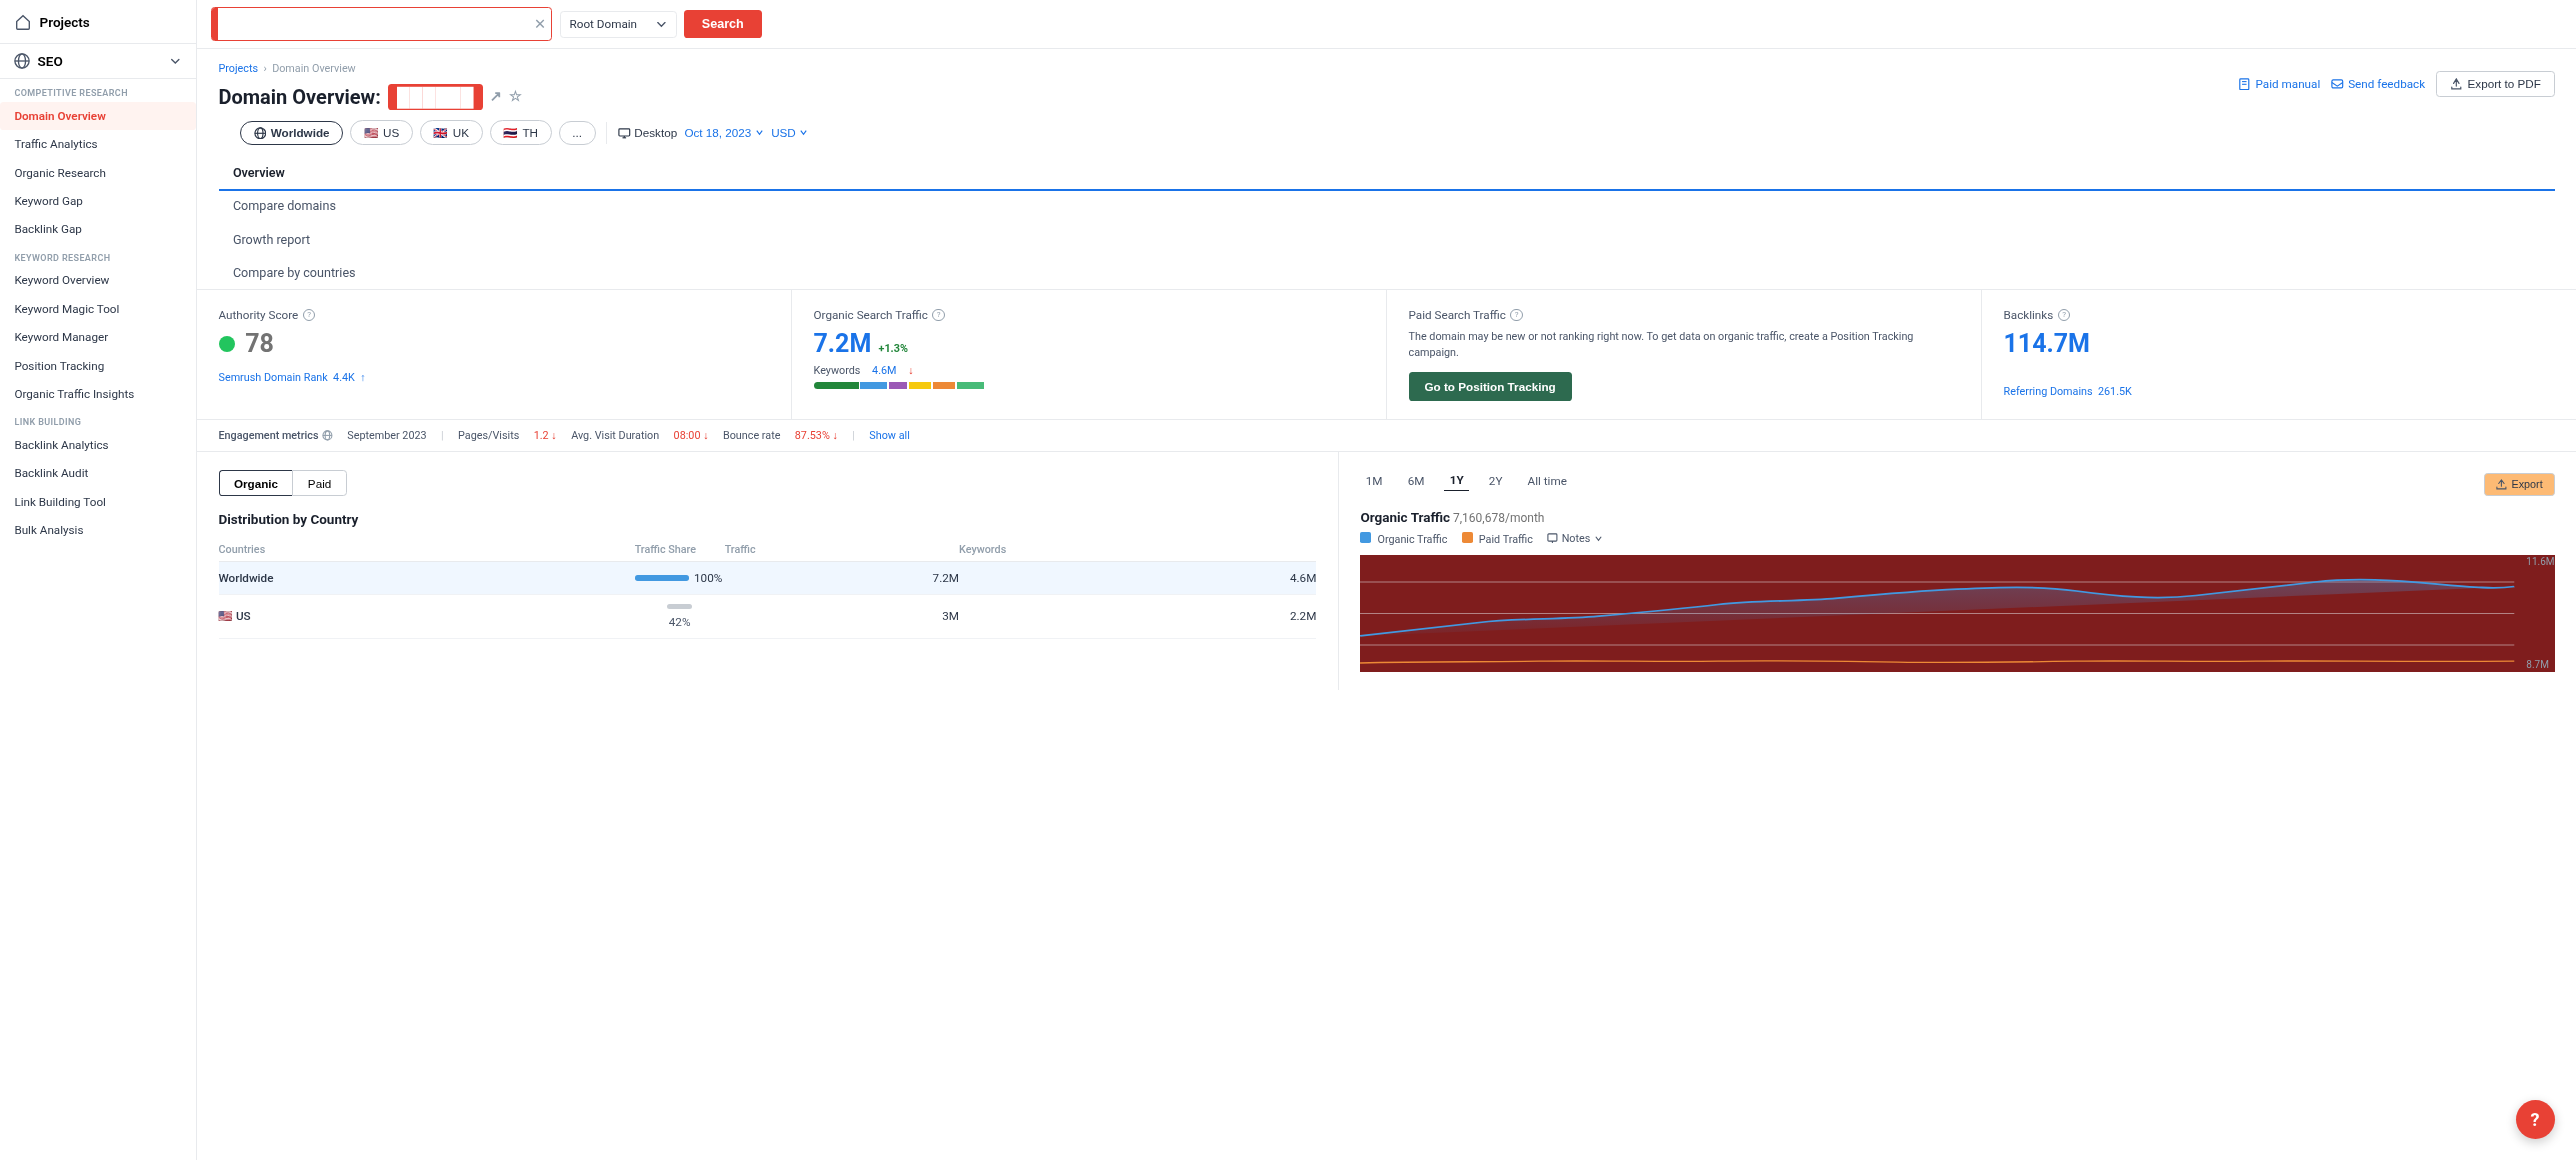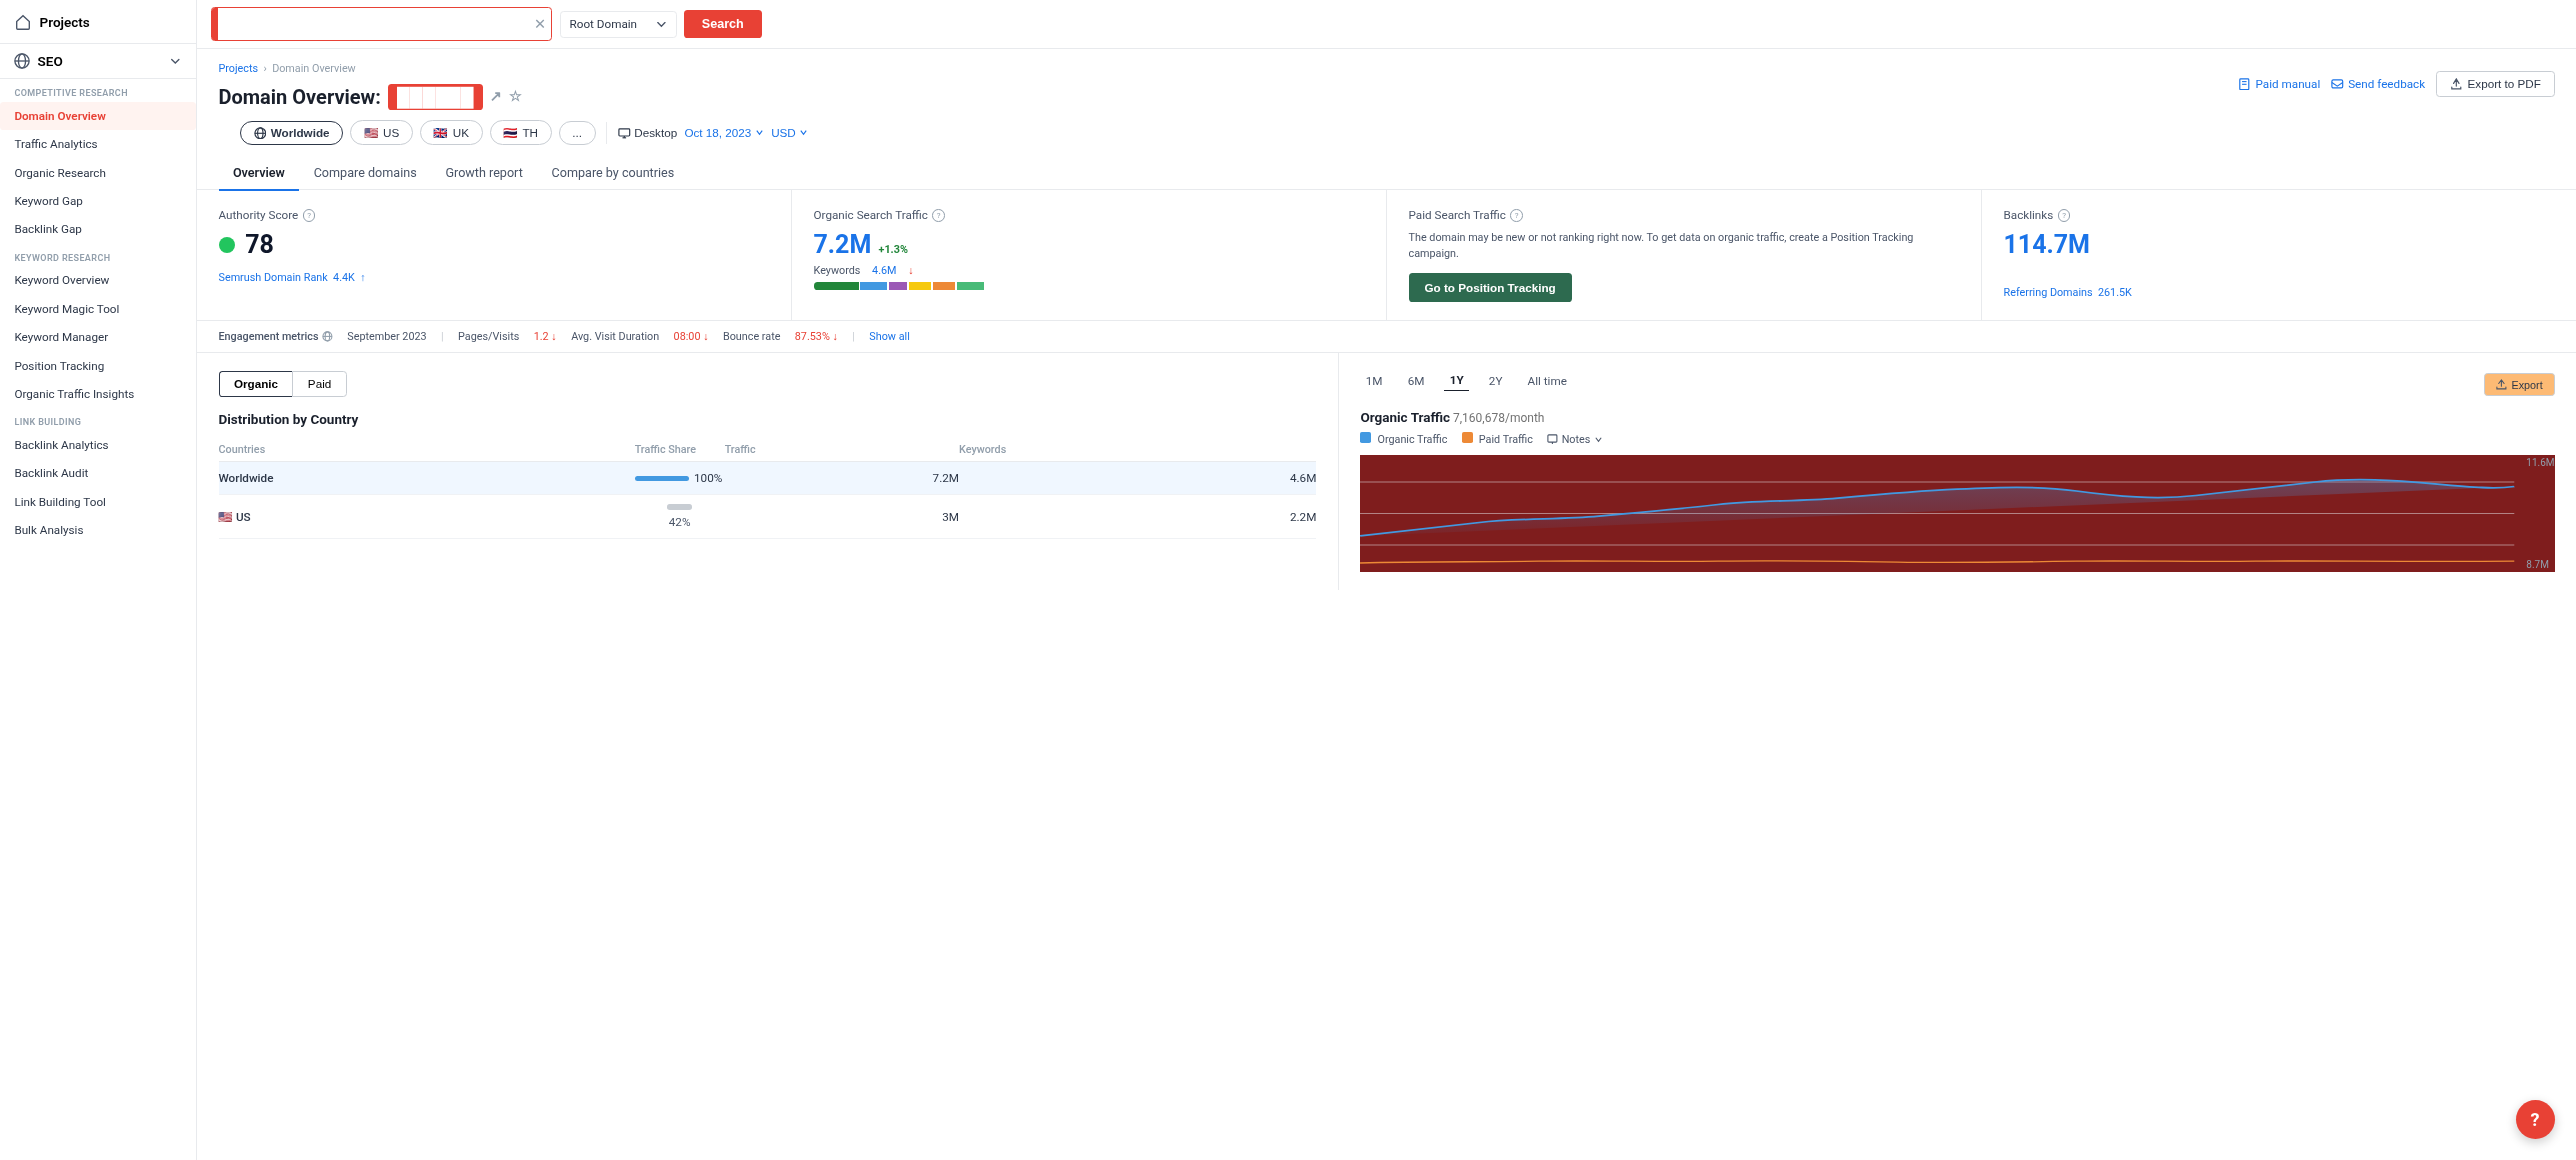--- a/index.html
+++ b/index.html
@@ -45,31 +45,31 @@
     .filter-bar { display: flex; align-items: center; gap: 7.2px; padding: 0 21.5px 10.8px; flex-wrap: wrap; }
     .filter-btn { border: 1.3px solid #c8cdd3; border-radius: 18px; padding: 4.5px 12.6px; background: #fff; font-size: 11.7px; cursor: pointer; display: flex; align-items: center; gap: 4.5px; color: #2d3748; }
     .filter-btn.active { border-color: #2d3748; background: #fff; font-weight: 600; }
     .filter-btn-globe { background: #fff; }
     .filter-sep { width: 0.9px; height: 21.5px; background: #e8eaed; margin: 0 3.6px; }
     .filter-btn-date { color: #1a73e8; border: none; background: transparent; font-size: 11.7px; cursor: pointer; display: flex; align-items: center; gap: 3.6px; }
     .filter-btn-usd { color: #1a73e8; border: none; background: transparent; font-size: 11.7px; cursor: pointer; display: flex; align-items: center; gap: 3.6px; }
     .filter-btn-desktop { border: none; background: transparent; font-size: 11.7px; cursor: pointer; display: flex; align-items: center; gap: 3.6px; color: #2d3748; }
 
     
-    .tabs-bar { border-bottom: 1.8px solid #e8eaed; padding: 0 21.5px; display: flex; gap: 0; }
+    .tabs-bar { border-bottom: 1.8px solid #e8eaed; padding: 0 21.5px; display: flex; gap: 0; flex-direction: column; }
     .tab { padding: 9px 14.4px; font-size: 12.6px; cursor: pointer; color: #4a5568; border-bottom: 2.7px solid transparent; margin-bottom: -1.8px; }
     .tab.active { color: #1a202c; font-weight: 600; border-bottom-color: #1a73e8; }
 
     
     .stats-row { display: flex; border-bottom: 0.9px solid #e8eaed; }
     .stat-card { flex: 1; padding: 18px 21.5px; border-right: 0.9px solid #e8eaed; }
     .stat-card:last-child { border-right: none; }
     .stat-label { font-size: 11.7px; color: #4a5568; display: flex; align-items: center; gap: 4.5px; margin-bottom: 7.2px; }
     .stat-value { font-size: 25px; font-weight: 700; color: #1a73e8; display: flex; align-items: baseline; gap: 7.2px; }
-    .stat-value-black { color: #0f172a; }
+    .stat-value-black { color: #737373; }
     .stat-change-pos { font-size: 10.8px; color: #22863a; }
     .stat-sub { font-size: 10.8px; color: #4a5568; margin-top: 7.2px; display: flex; align-items: center; gap: 4.5px; }
     .stat-sub-blue { color: #1a73e8; }
     .stat-sub-up { color: #22863a; }
     .stat-rank { font-size: 10.8px; color: #4a5568; margin-top: 12.6px; }
     .stat-rank span { color: #1a73e8; }
     .keywords-bar { display: flex; gap: 1.8px; margin-top: 5.4px; height: 7.2px; border-radius: 3.6px; overflow: hidden; }
     .bar-seg { height: 7.2px; }
     .paid-msg { font-size: 10.8px; color: #4a5568; line-height: 1.5; margin-bottom: 10.8px; }
     .go-tracking-btn { background: #2d6a4f; color: #fff; border: none; border-radius: 3.6px; padding: 8px 16px; font-size: 11.7px; font-weight: 600; cursor: pointer; }

